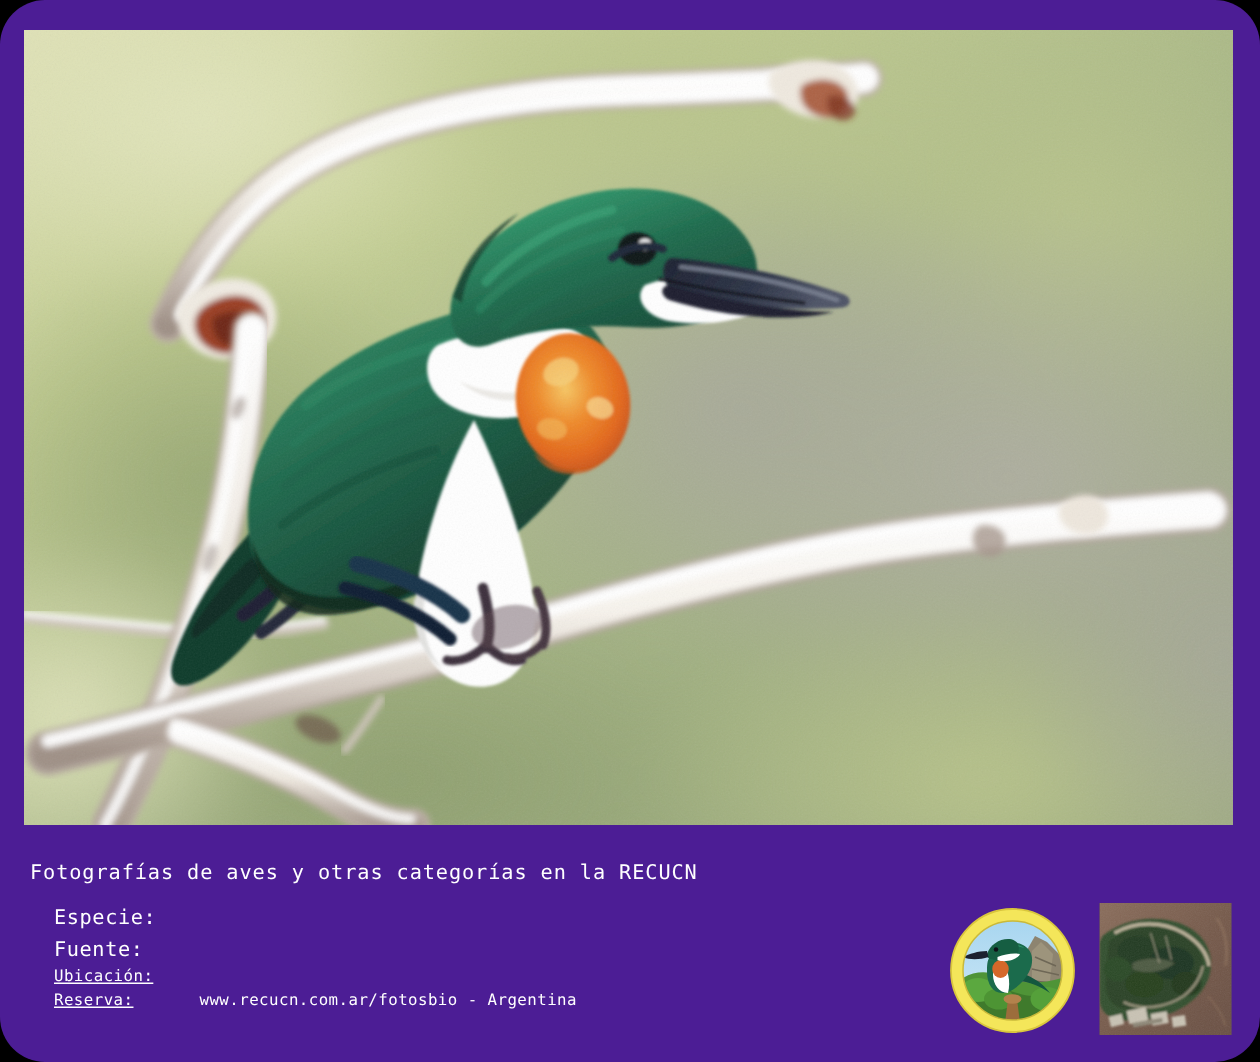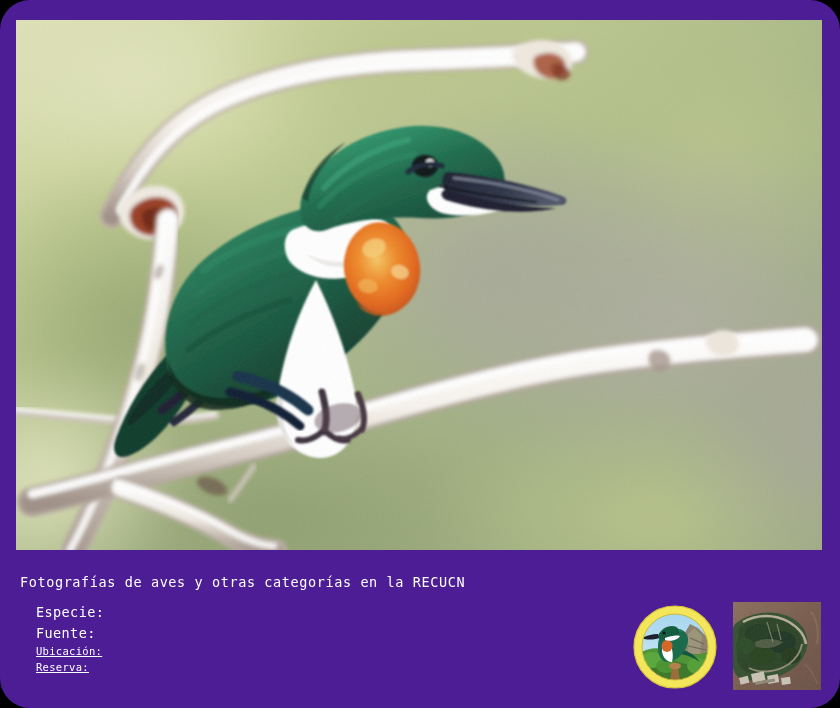--- a/index.html
+++ b/index.html
@@ -316,20 +316,21 @@
         <span class="lbl">Especie:</span>
       </div>
       <div class="row big">
         <span class="lbl">Fuente:</span>
       </div>
       <div class="row small">
         <span class="lbl">Ubicación:</span>
       </div>
       <div class="row small">
         <span class="lbl">Reserva:</span>
+        <span class="val">www.recucn.com.ar/fotosbio - Argentina</span>
       </div>
     </div>
   </div>
 
   <div class="logo-circle">
     <svg viewBox="0 0 86 86">
       <defs>
         <clipPath id="innerClip">
             <circle cx="43" cy="43" r="33"></circle>
           </clipPath>

